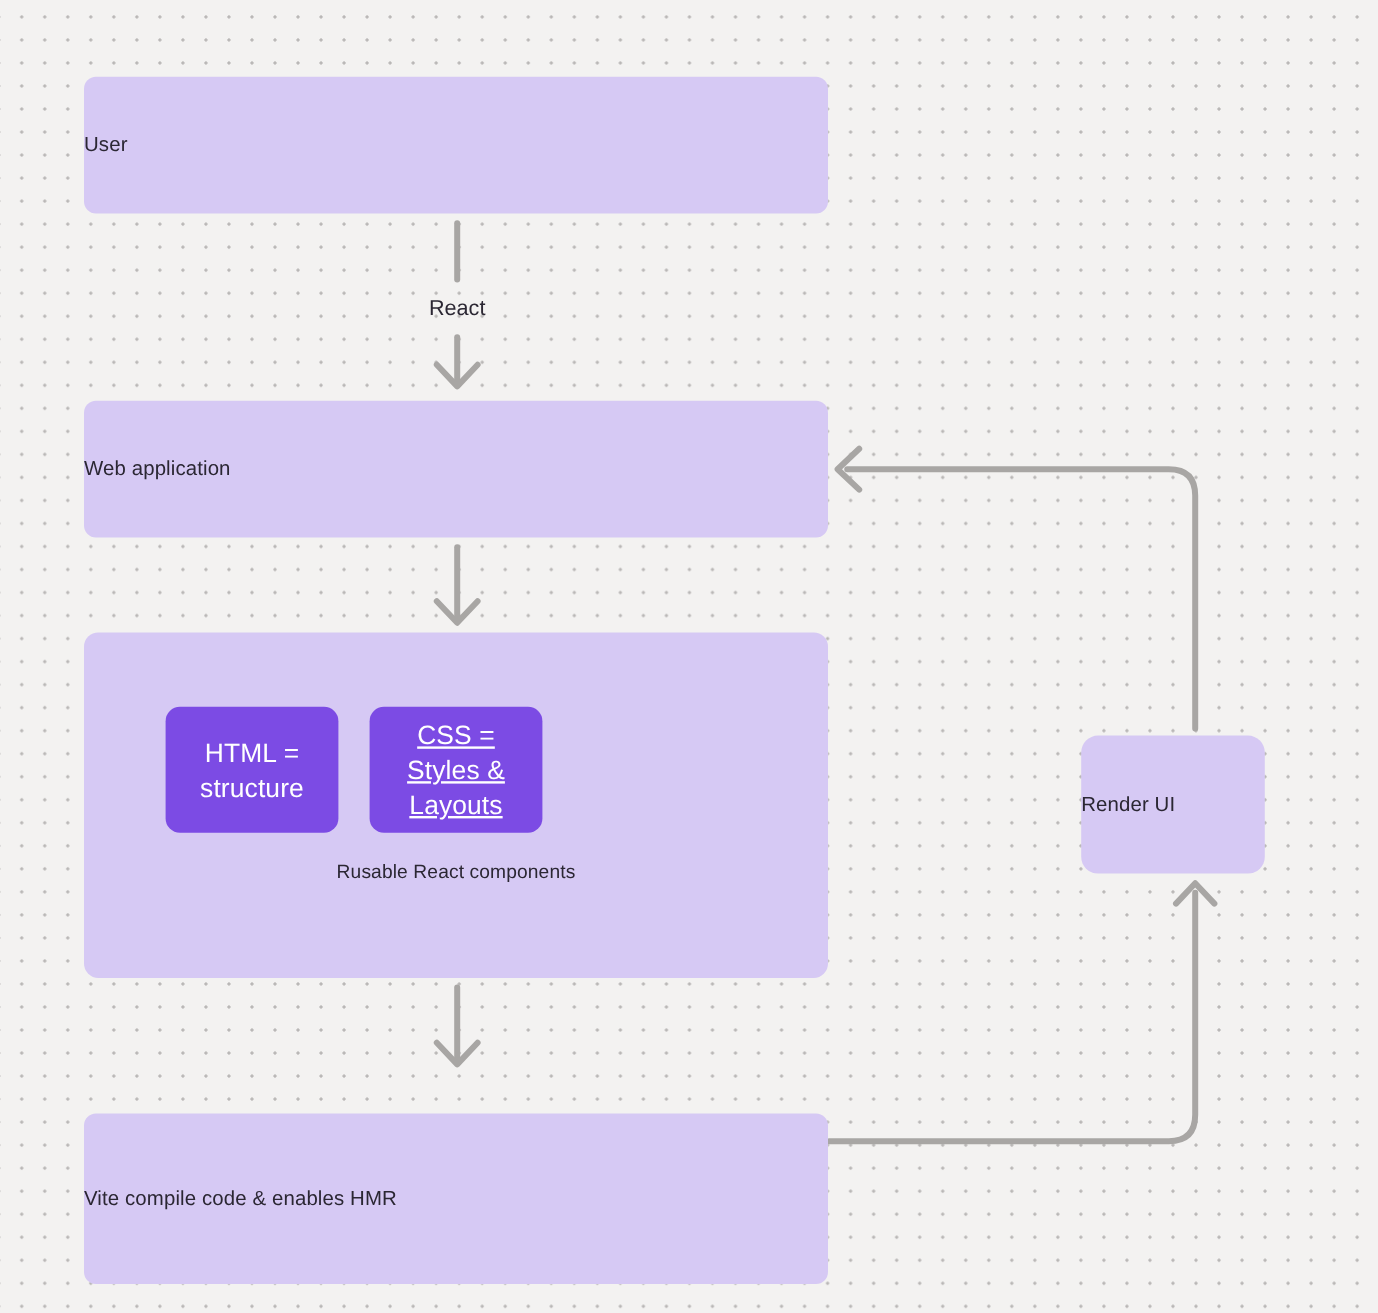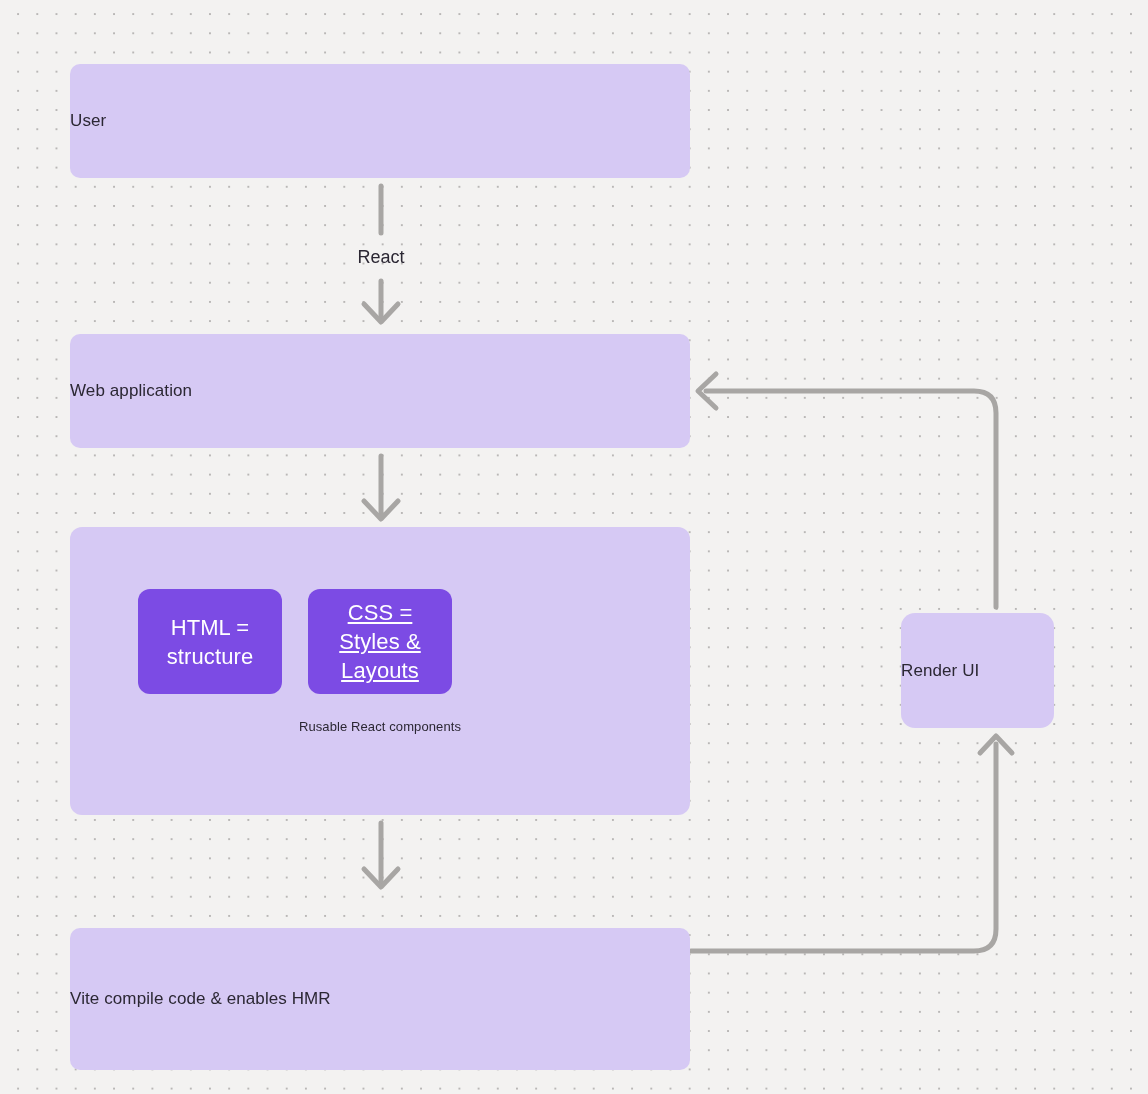--- a/index.html
+++ b/index.html
@@ -38,21 +38,21 @@
     display:flex;align-items:center;justify-content:center;
     text-align:center;font-size:22px;font-weight:500;line-height:29px;
     padding:0 10px;box-sizing:border-box;margin-top:24px;
   }
   #chip-html{left:68px;}
   #chip-css{left:238px;text-decoration:underline;}
   #chip-js{left:408px;}
   .group-caption{
     position:absolute;left:0;right:0;top:192px;
     text-align:center;
-    font-size:13px;font-weight:500;color:var(--text-dark,#2b2733);
+    font-size:16px;font-weight:500;color:var(--text-dark,#2b2733);
   }
   .edges-layer{position:absolute;left:0;top:0;width:1148px;height:1094px;pointer-events:none;}
   .edge{
     stroke:var(--connector,#a8a6a4);
     stroke-width:5;
     fill:none;
     stroke-linecap:round;
     stroke-linejoin:round;
   }
   .edge-label{

